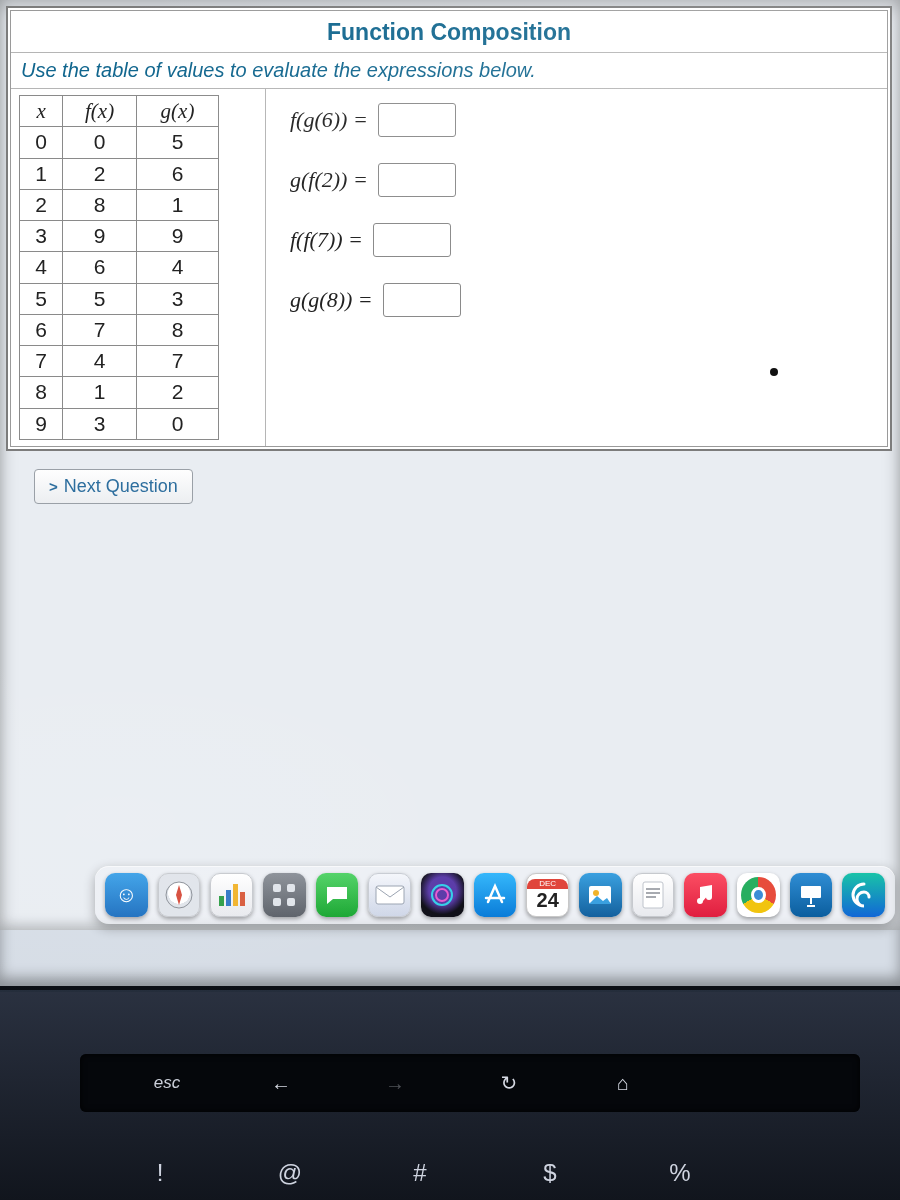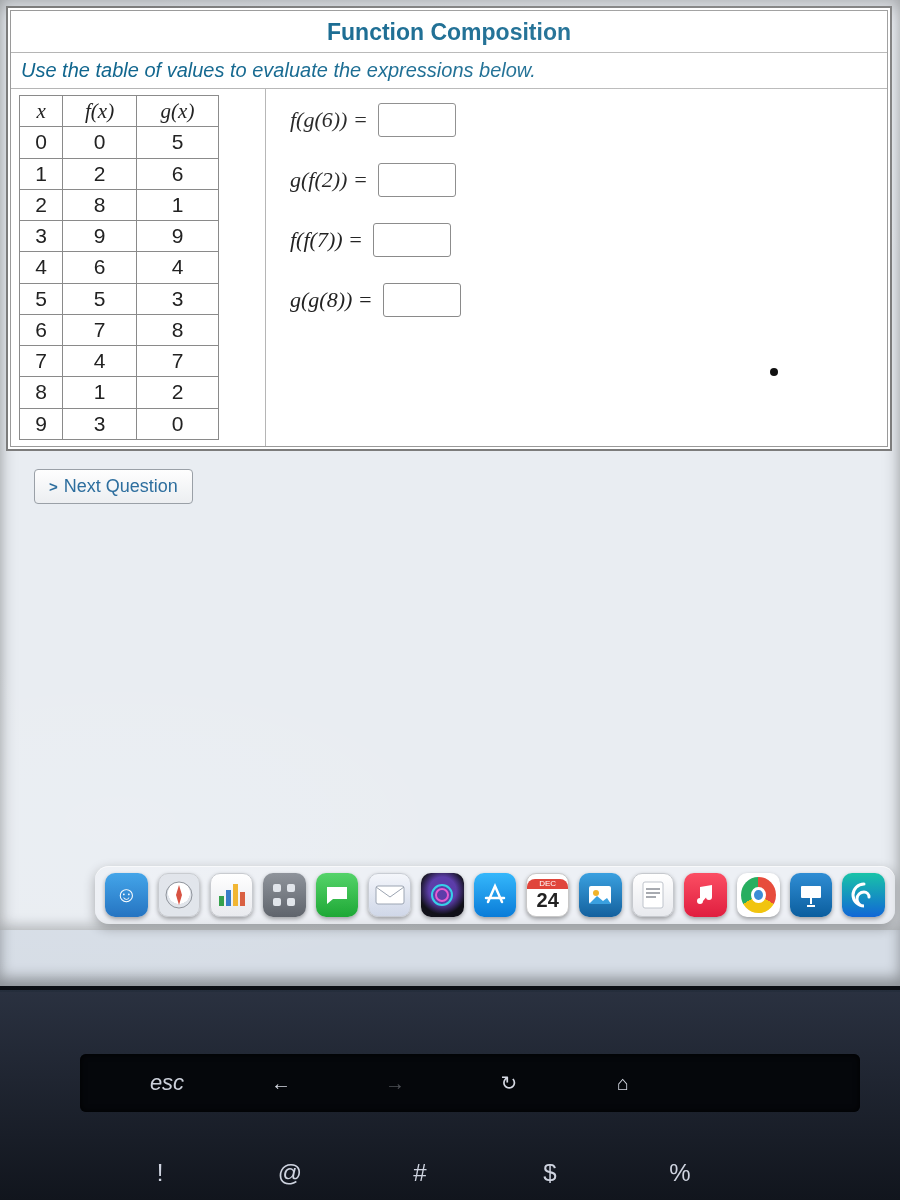--- a/index.html
+++ b/index.html
@@ -181,21 +181,21 @@
     border-radius:6px;
     display:flex; align-items:center; gap:60px;
     padding:0 60px;
     box-shadow: inset 0 0 6px #000;
   }
   .tb-key{
     color:#d5d8e2; font-size:20px; font-family:"Helvetica Neue",Arial,sans-serif;
     display:flex; align-items:center; justify-content:center;
     min-width:54px;
   }
-  .tb-esc{ font-style:italic; color:#ccd0da; font-size:22px;}
+  .tb-esc{ font-style:italic; color:#ccd0da; font-size:17px;}
   .key-row2 {
     position:absolute;
     left:70px; top:1150px;
     width:800px; height:46px;
     display:flex; gap:70px;
     color:#cfd4e0; font-size:24px;
     align-items:center;
   }
   .key-row2 .k{ width:60px; text-align:center;}
   

